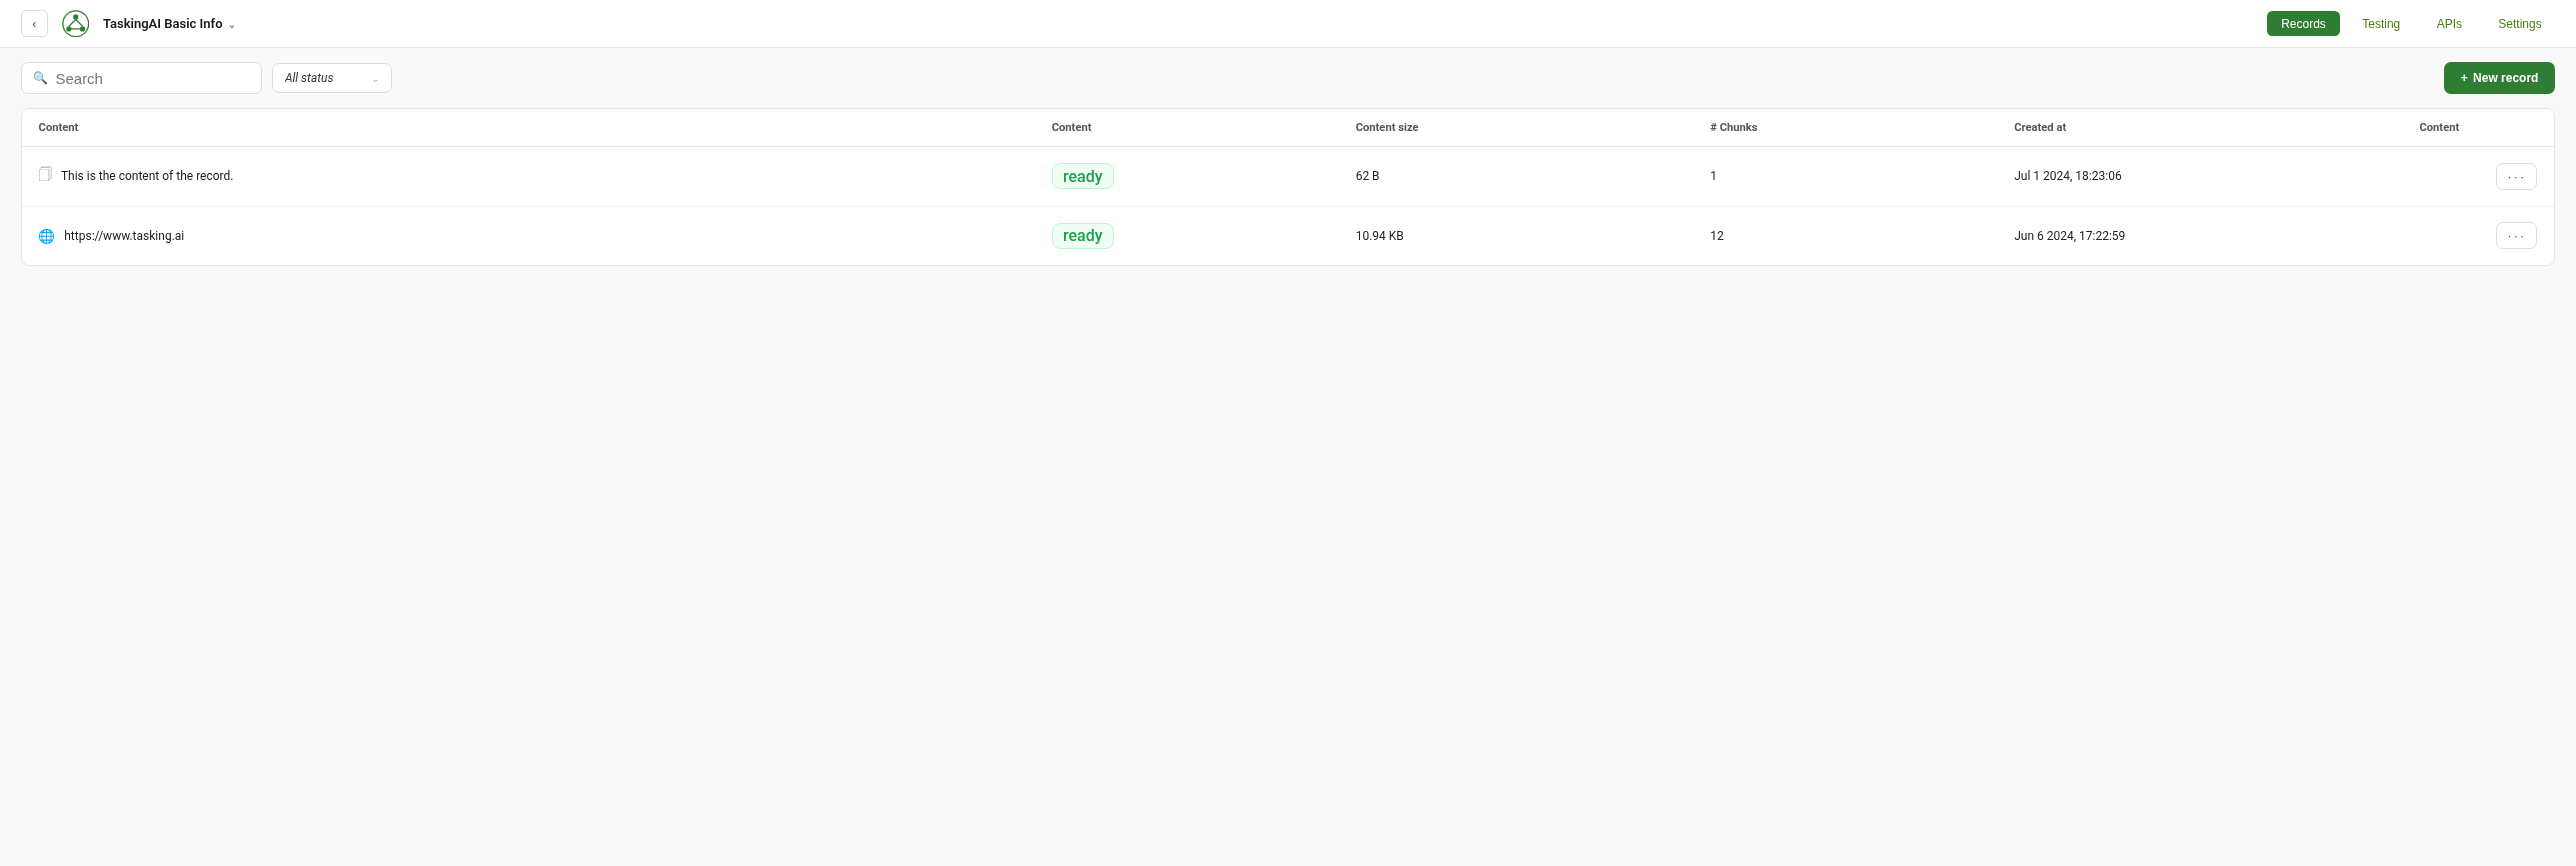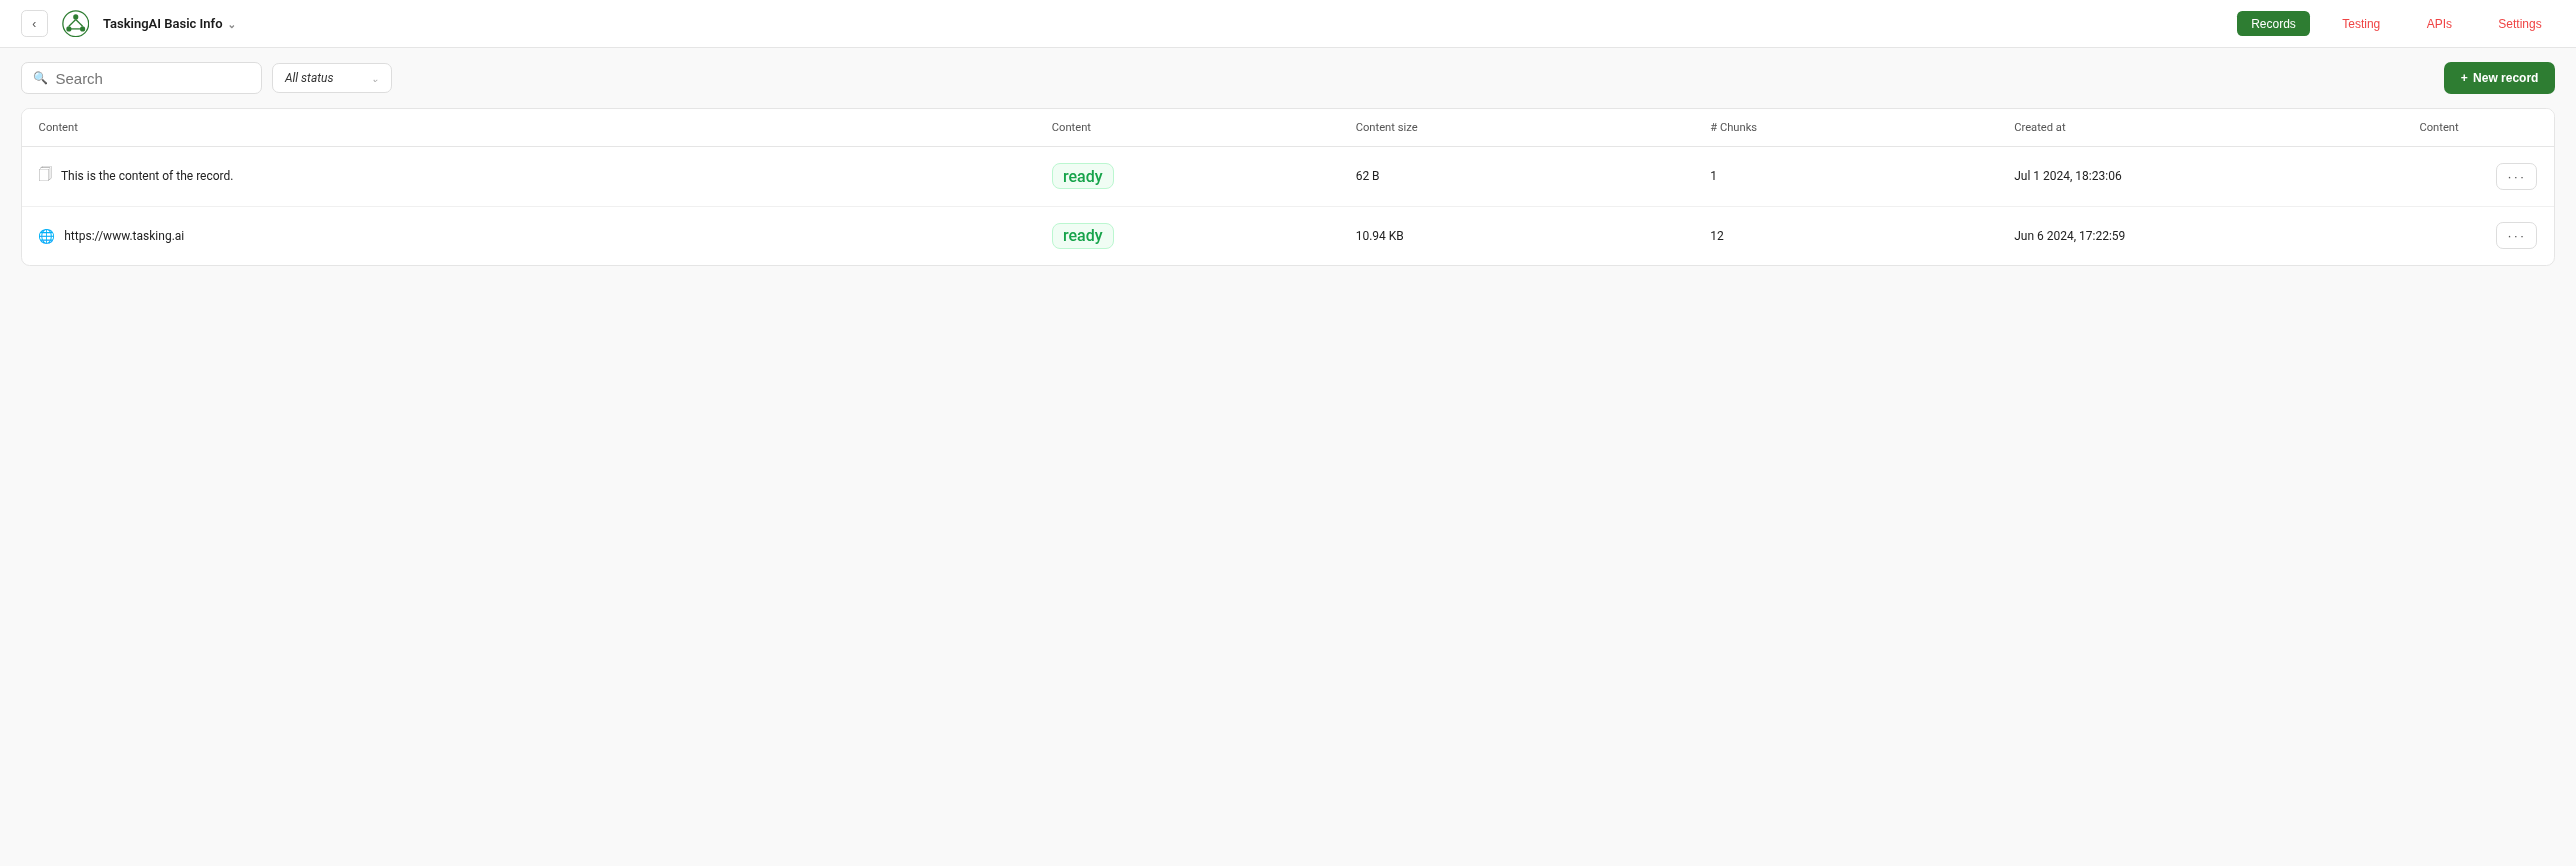--- a/index.html
+++ b/index.html
@@ -51,31 +51,31 @@
     }
 
     .app-title .chevron {
       color: #888;
       font-size: 10.3px;
     }
 
     .nav-tabs {
       display: flex;
       align-items: center;
-      gap: 19px;
+      gap: 9px;
       margin-left: auto;
       padding-left: 24px;
     }
 
     .nav-tab {
       padding: 5.2px 13.7px;
       border-radius: 5.2px;
       cursor: pointer;
       font-size: 12px;
-      color: #ef4444;
+      color: #4d7c0f;
       font-weight: 500;
       border: none;
       background: transparent;
     }
 
     .nav-tab.active {
       background: #2e7d32;
       color: #fff;
     }
 
@@ -165,21 +165,21 @@
 
     .table thead {
       background: #fff;
       border-bottom: 0.9px solid #e5e5e5;
     }
 
     .table th {
       text-align: left;
       padding: 12px 17px;
       font-size: 11.2px;
-      font-weight: 400;
+      font-weight: 700;
       color: #555;
     }
 
     .table tbody tr {
       border-bottom: 0.9px solid #f0f0f0;
     }
 
     .table tbody tr:last-child {
       border-bottom: none;
     }

